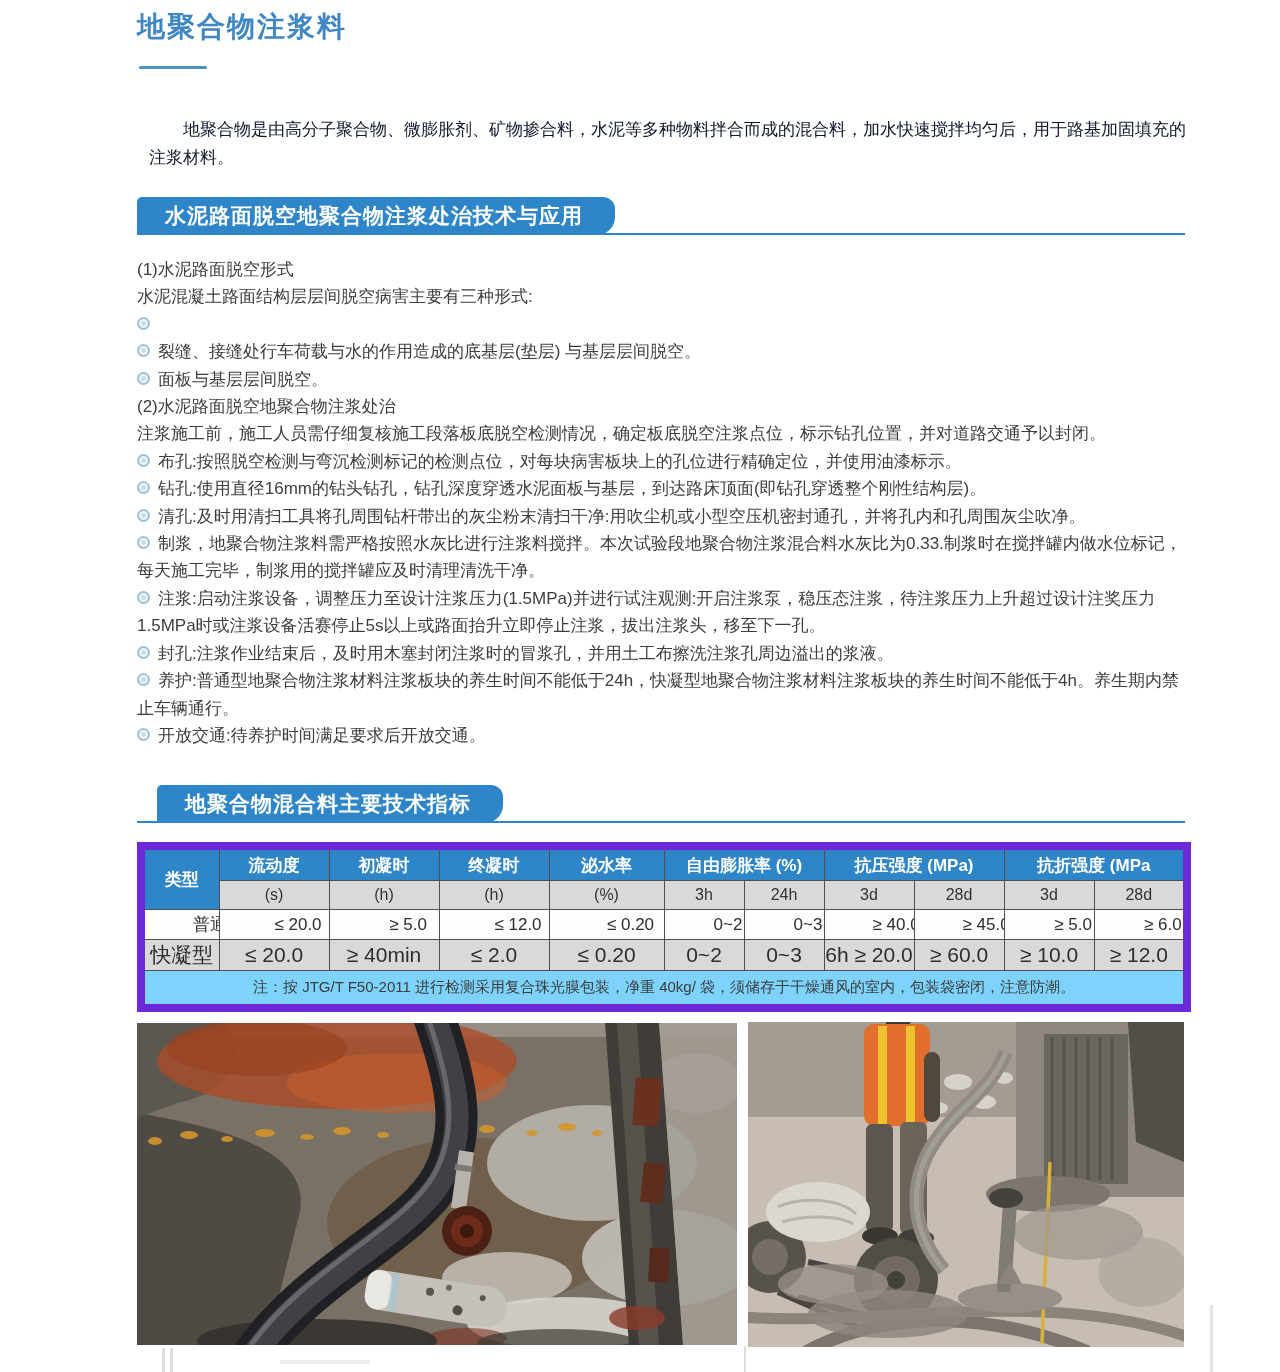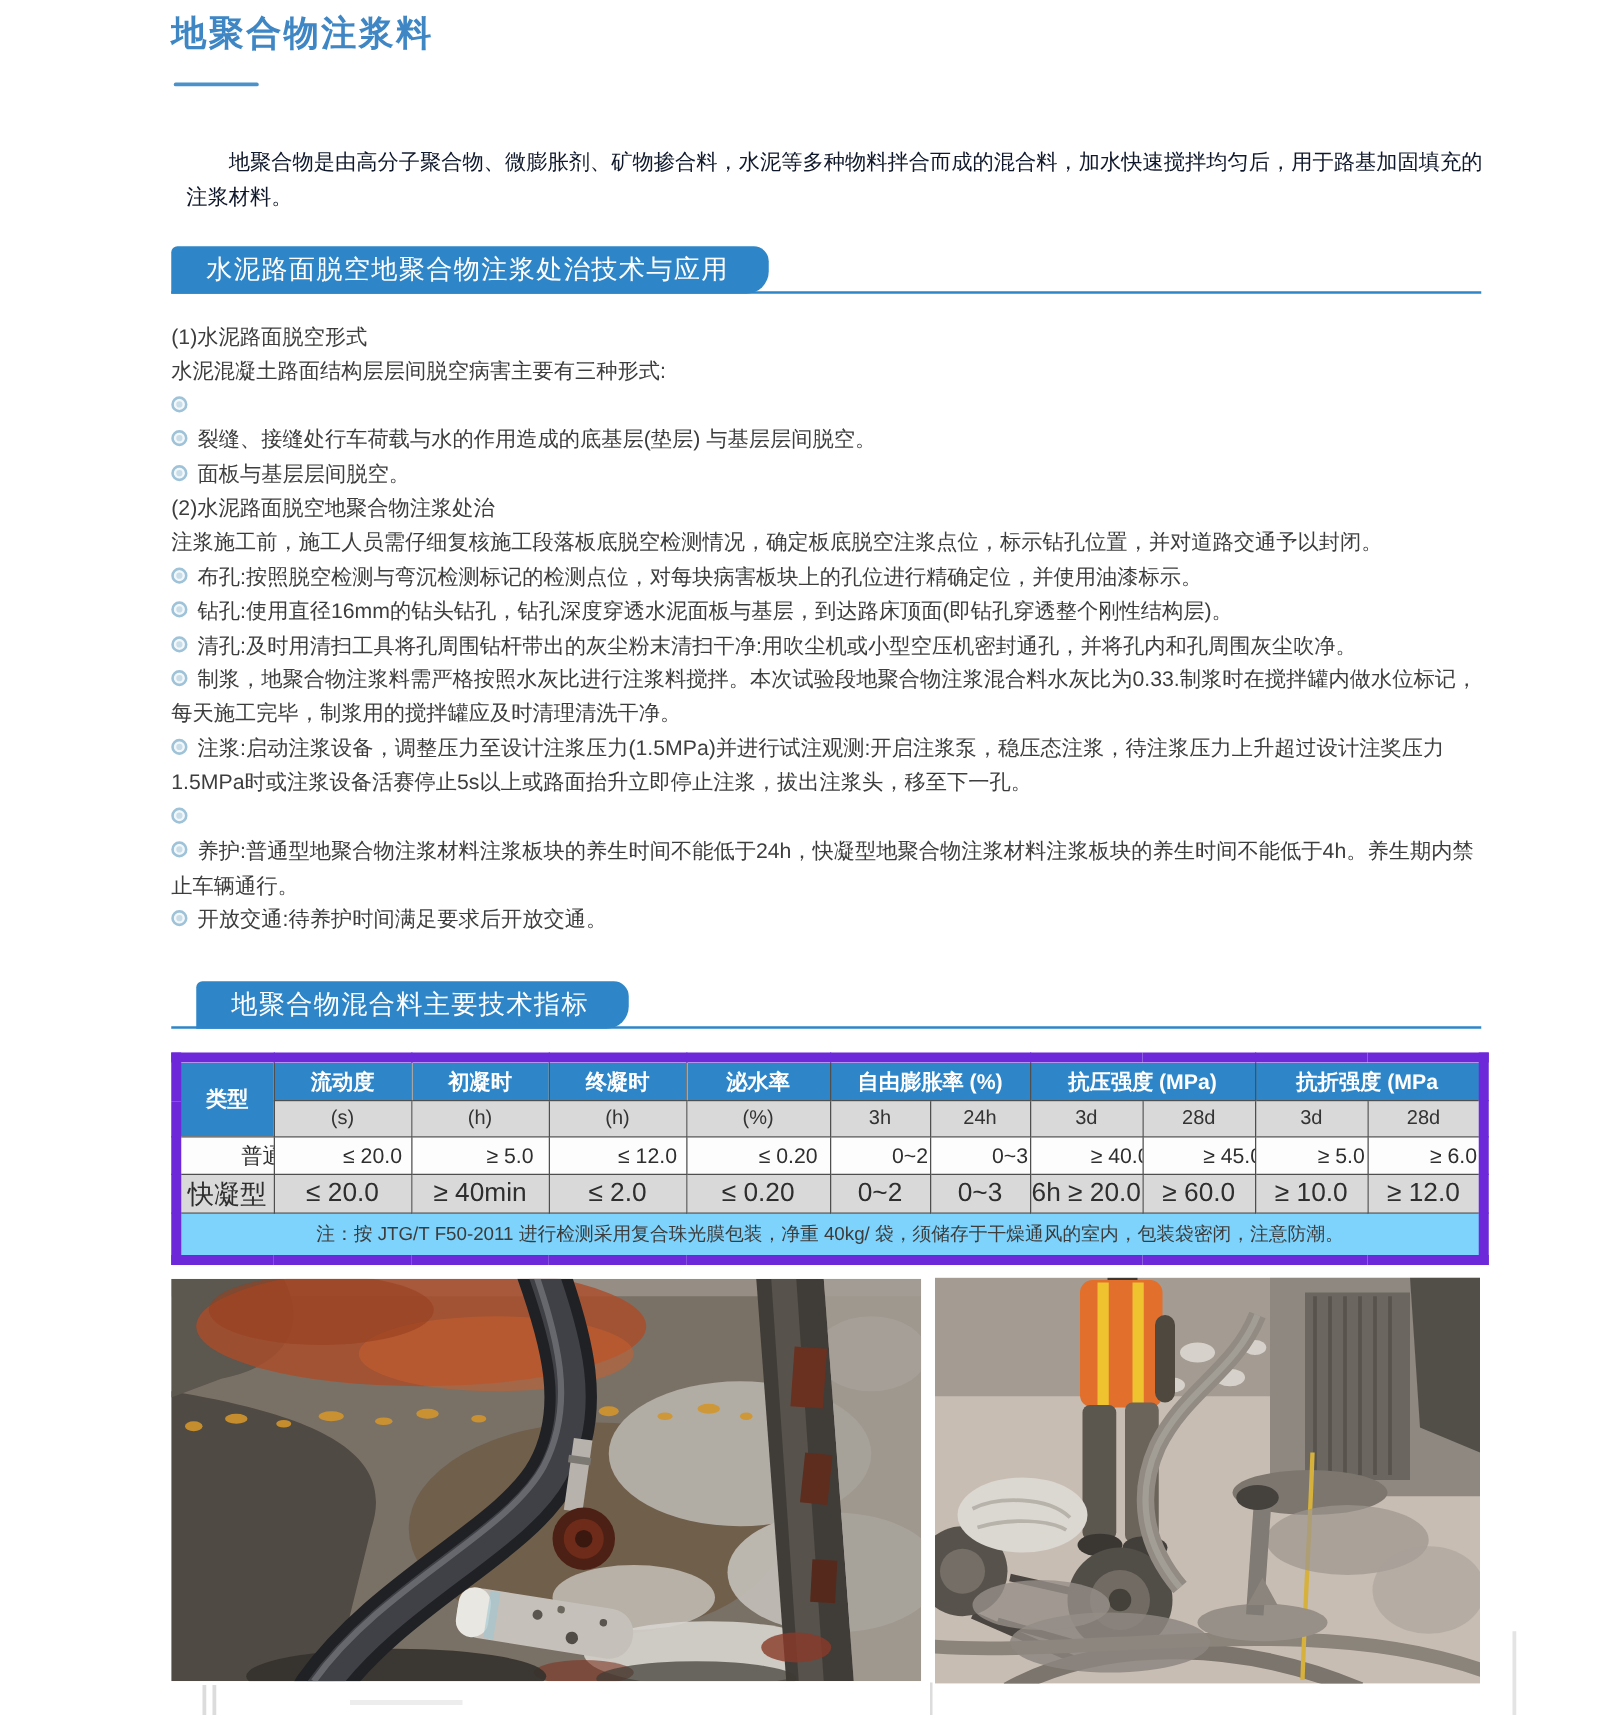--- a/index.html
+++ b/index.html
@@ -11,21 +11,21 @@
   .title-underline{position:absolute;left:139px;top:66px;width:68px;height:3px;
                    background:#4b92ca;border-radius:2px;}
 
   .intro{position:absolute;left:137px;top:104px;width:1046px;font-size:17px;line-height:28px;
          color:#0f172a;text-indent:2em;margin:12px;}
 
   .section-line{position:absolute;height:2px;background:#2e86c8;}
   .line-1{left:137px;top:233px;width:1048px;}
   .line-2{left:137px;top:821px;width:1048px;}
 
-  .banner{position:absolute;background:#2e86c8;color:#ffffff;font-weight:normal;font-size:21px;
+  .banner{position:absolute;background:#2e86c8;color:#ffffff;font-weight:bold;font-size:21px;
           height:38px;line-height:38px;padding:0 32px 0 28px;letter-spacing:1px;
           border-radius:5px 12px 18px 0;}
   .banner-1{left:137px;top:197px;}
   .banner-2{left:137px;top:785px;margin-left:20px;}
 
   .bodytext{position:absolute;left:137px;top:256px;width:1050px;font-size:17px;color:#3d3d3d;}
   .bodytext .line{line-height:27.4px;margin:0;}
   .ring{display:inline-block;width:9px;height:9px;border:2px solid #9ec2d8;border-radius:50%;
         background:#c9dde9;box-shadow:inset 0 0 0 2px #f2f7fa;margin-right:8px;vertical-align:0px;}
 
@@ -71,21 +71,21 @@
     <p class="line"><span class="ring"></span></p>
     <p class="line"><span class="ring"></span><span>裂缝、接缝处行车荷载与水的作用造成的底基层(垫层) 与基层层间脱空。</span></p>
     <p class="line"><span class="ring"></span><span>面板与基层层间脱空。</span></p>
     <p class="line"><span>(2)水泥路面脱空地聚合物注浆处治</span></p>
     <p class="line"><span>注浆施工前，施工人员需仔细复核施工段落板底脱空检测情况，确定板底脱空注浆点位，标示钻孔位置，并对道路交通予以封闭。</span></p>
     <p class="line"><span class="ring"></span><span>布孔:按照脱空检测与弯沉检测标记的检测点位，对每块病害板块上的孔位进行精确定位，并使用油漆标示。</span></p>
     <p class="line"><span class="ring"></span><span>钻孔:使用直径16mm的钻头钻孔，钻孔深度穿透水泥面板与基层，到达路床顶面(即钻孔穿透整个刚性结构层)。</span></p>
     <p class="line"><span class="ring"></span><span>清孔:及时用清扫工具将孔周围钻杆带出的灰尘粉末清扫干净:用吹尘机或小型空压机密封通孔，并将孔内和孔周围灰尘吹净。</span></p>
     <p class="line"><span class="ring"></span><span>制浆，地聚合物注浆料需严格按照水灰比进行注浆料搅拌。本次试验段地聚合物注浆混合料水灰比为0.33.制浆时在搅拌罐内做水位标记，每天施工完毕，制浆用的搅拌罐应及时清理清洗干净。</span></p>
     <p class="line"><span class="ring"></span><span>注浆:启动注浆设备，调整压力至设计注浆压力(1.5MPa)并进行试注观测:开启注浆泵，稳压态注浆，待注浆压力上升超过设计注奖压力1.5MPa时或注浆设备活赛停止5s以上或路面抬升立即停止注浆，拔出注浆头，移至下一孔。</span></p>
-    <p class="line"><span class="ring"></span></p>
+    <p class="line"><span class="ring"></span><span>封孔:注浆作业结束后，及时用木塞封闭注浆时的冒浆孔，并用土工布擦洗注浆孔周边溢出的浆液。</span></p>
     <p class="line"><span class="ring"></span><span>养护:普通型地聚合物注浆材料注浆板块的养生时间不能低于24h，快凝型地聚合物注浆材料注浆板块的养生时间不能低于4h。养生期内禁止车辆通行。</span></p>
     <p class="line"><span class="ring"></span><span>开放交通:待养护时间满足要求后开放交通。</span></p>
   </div>
 
   <div class="section-line line-2"></div>
   <div class="banner banner-2">地聚合物混合料主要技术指标</div>
 
   <table class="spec">
     <colgroup>
       <col style="width:78px">

